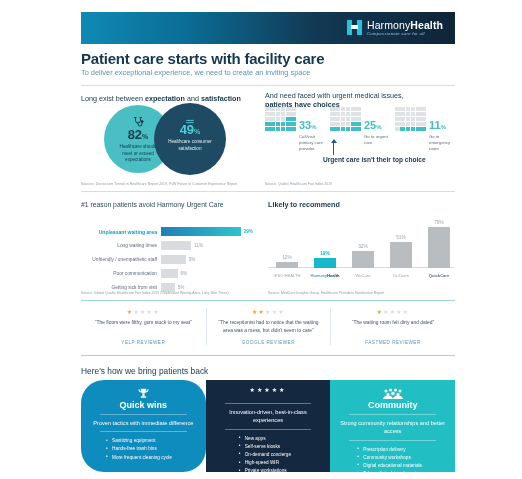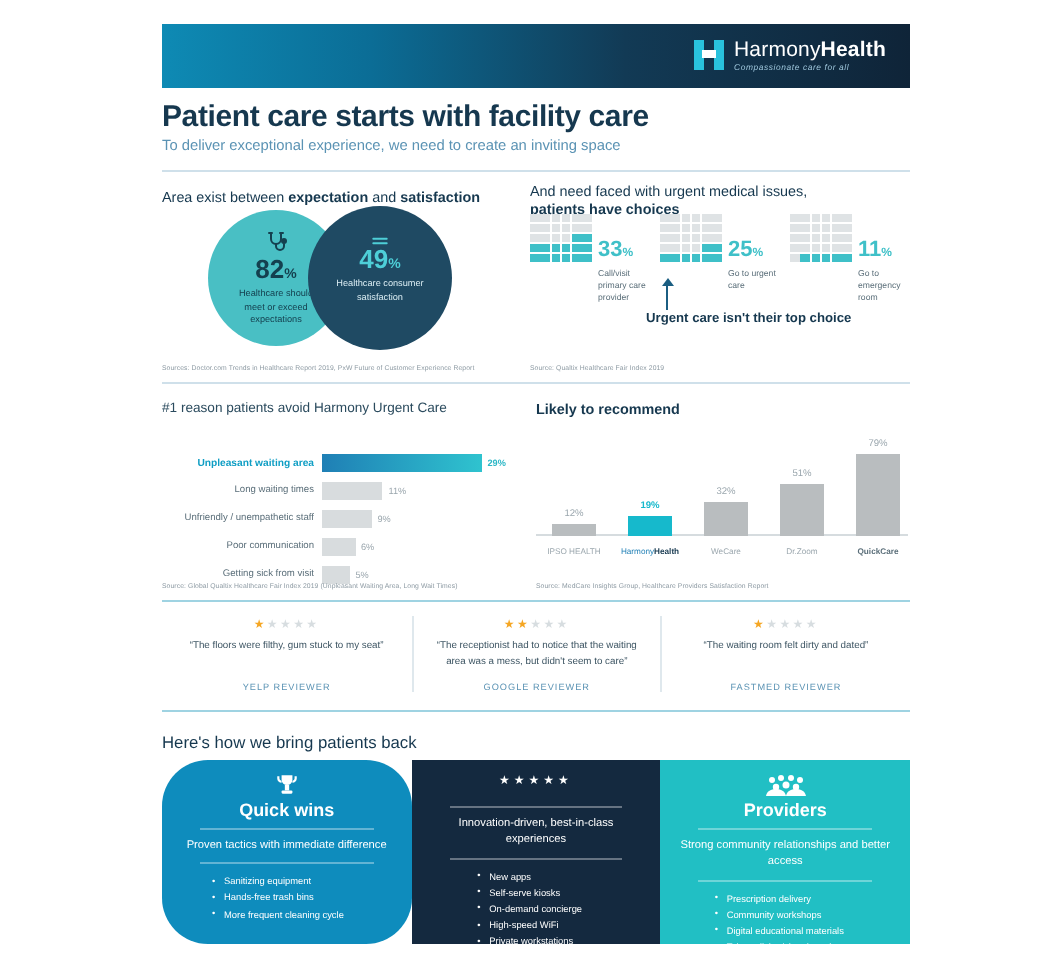--- a/index.html
+++ b/index.html
@@ -155,21 +155,21 @@
         <div class="logo-tag">Compassionate care for all</div>
       </div>
     </div>
   </div>
 
   <div class="title">Patient care starts with facility care</div>
   <div class="subtitle">To deliver exceptional experience, we need to create an inviting space</div>
   <div class="rule rule-1"></div>
 
   <div class="sec-h" style="position:absolute;left:81px;top:94px;">
-    <span>Area exist between </span><b>expectation</b><span> and </span><b>satisfaction</b>
+    <span>Long exist between </span><b>expectation</b><span> and </span><b>satisfaction</b>
   </div>
 
   <div class="circles">
     <div class="circ circ-left">
       <div class="icon">
         <svg width="13" height="12" viewBox="0 0 24 24" fill="none" stroke="#14404f" stroke-width="2" stroke-linecap="round">
           <path d="M6 3v6a5 5 0 0 0 10 0V3"></path>
             <path d="M4 3h3M15 3h3"></path>
             <path d="M11 14v2a4 4 0 0 0 8 0v-2"></path>
             <circle cx="19" cy="11" r="2" fill="#14404f"></circle>
@@ -445,21 +445,21 @@
         <div class="p-icon"><svg width="22" height="12" viewBox="0 0 44 24" fill="#fff">
             <circle cx="8" cy="6" r="3"></circle>
             <circle cx="17" cy="4" r="3"></circle>
             <circle cx="27" cy="4" r="3"></circle>
             <circle cx="36" cy="6" r="3"></circle>
             <circle cx="12" cy="13" r="3.2"></circle>
             <circle cx="22" cy="11" r="3.5"></circle>
             <circle cx="32" cy="13" r="3.2"></circle>
             <path d="M2 22c1-5 5-7 10-7s9 2 10 7zM22 22c1-5 5-7 10-7s9 2 10 7z"></path>
           </svg></div>
-        <div class="p-h">Providers</div>
+        <div class="p-h">Community</div>
         <div class="p-div"></div>
         <div class="p-sub">Strong community relationships and better access</div>
         <div class="p-div"></div>
         <ul class="p-ul">
           <li>Prescription delivery</li>
           <li>Community workshops</li>
           <li>Digital educational materials</li>
           <li>Telemedicine/virtual services</li>
         </ul>
       </div>

